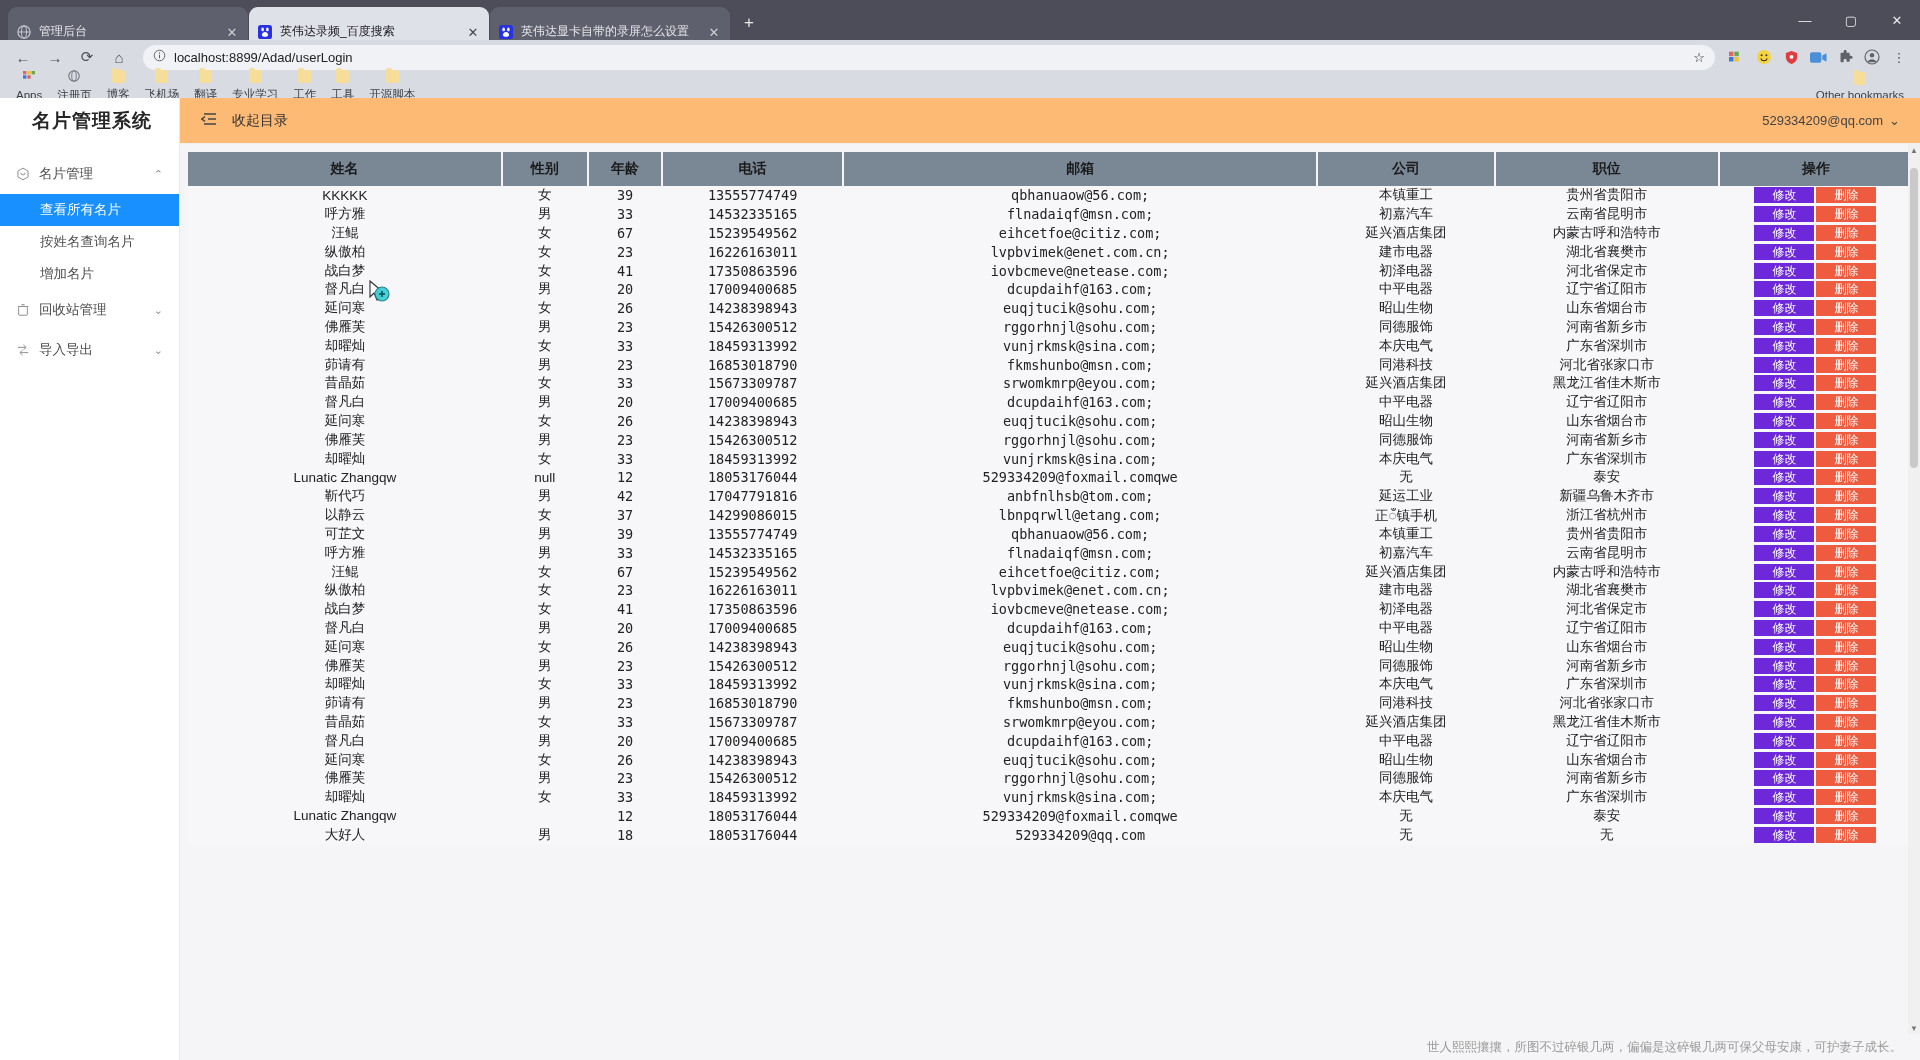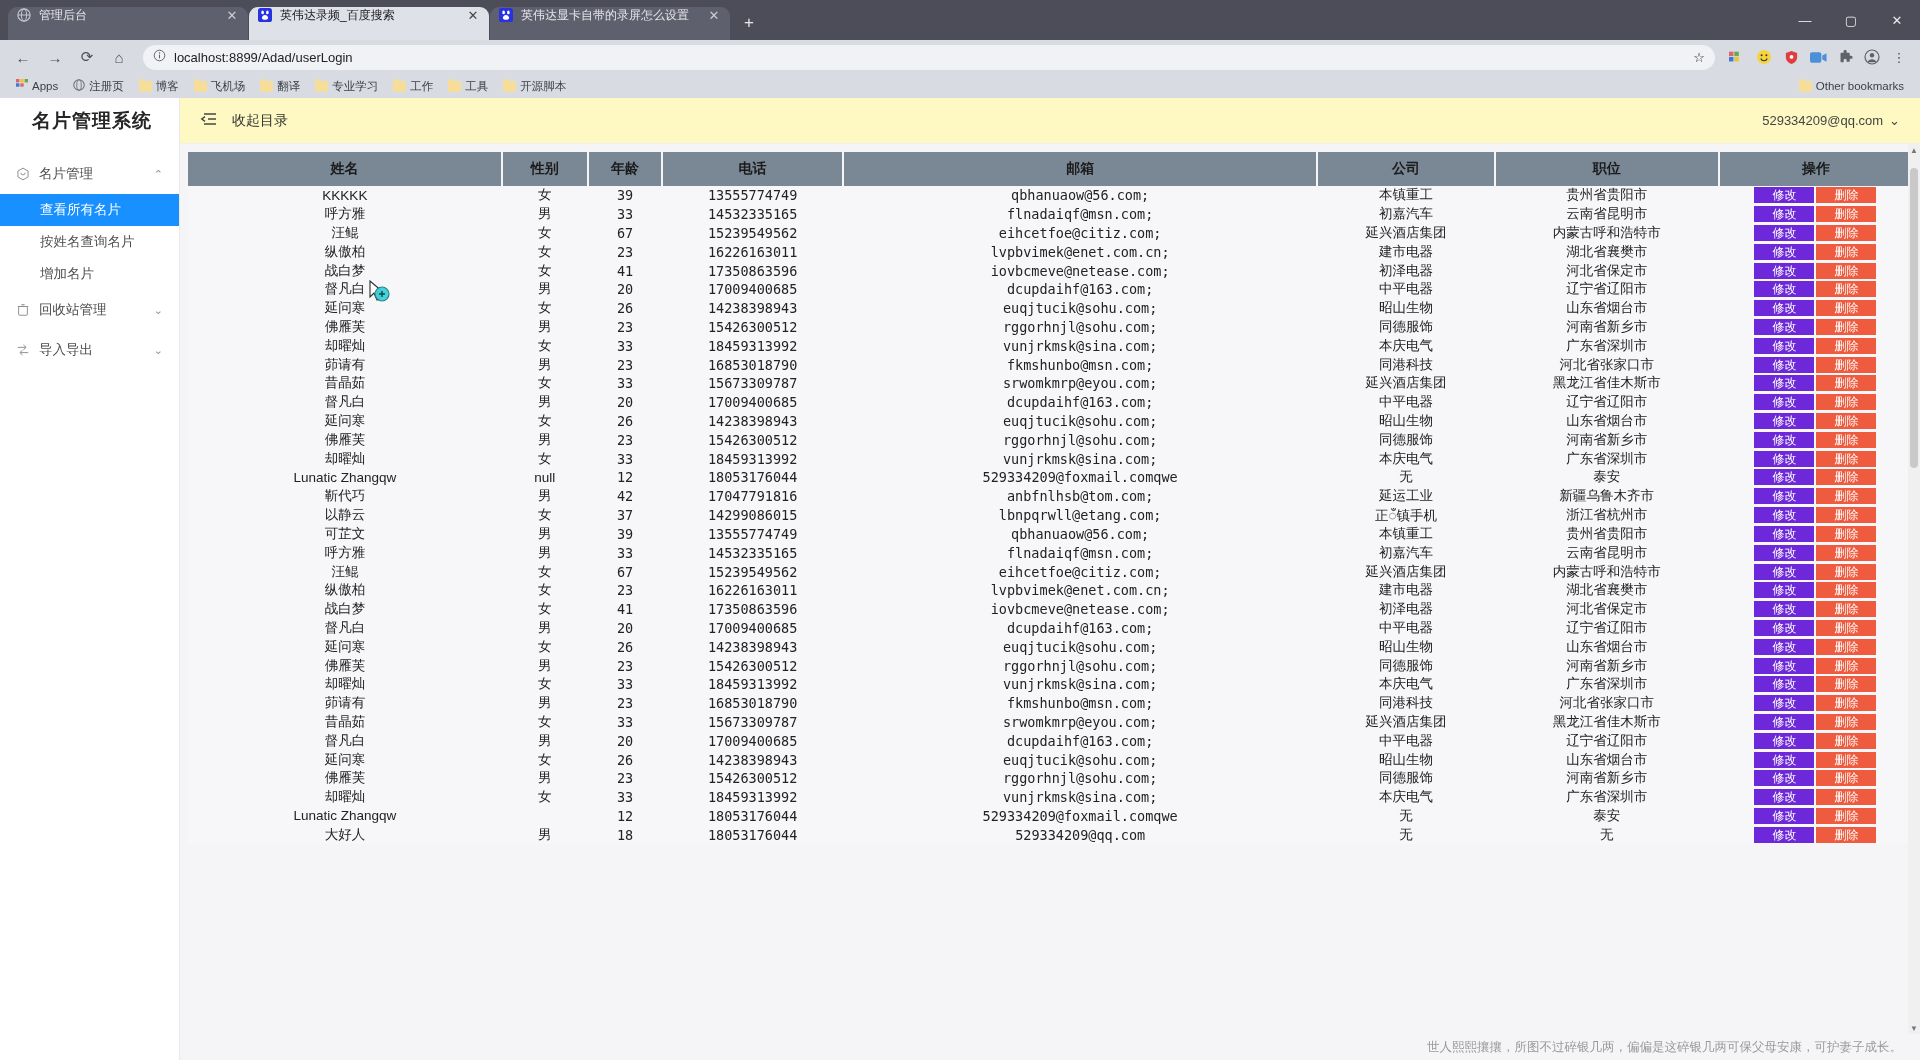--- a/index.html
+++ b/index.html
@@ -11,21 +11,21 @@
     color:#333;
   }
 
   
   .browser { width:1920px; height:1060px; display:flex; flex-direction:column; background:#d8dbe2;}
   .tabstrip {
     height:40px; background:#4d4d59; display:flex; align-items:flex-end;
     padding-left:8px; position:relative;
   }
   .tab {
-    height:33px; width:240px; border-radius:9px 9px 0 0; display:flex; align-items:flex-start;
+    height:33px; width:240px; border-radius:9px 9px 0 0; display:flex; align-items:flex-end;
     padding:0 8px; gap:7px; font-size:12px; position:relative; margin-right:1px;
   }
   .tab.inactive { background:#5e606d; color:#e6e6ea; }
   .tab.active { background:#dfe1e8; color:#202124; }
   .tab .favicon { width:16px; height:16px; flex:0 0 16px; display:flex; align-items:center; justify-content:center;}
   .tab .tab-title { flex:1; white-space:nowrap; overflow:hidden; text-overflow:ellipsis; }
   .tab .tab-close { width:16px; height:16px; flex:0 0 16px; display:flex; align-items:center; justify-content:center;
                     font-size:13px; opacity:.8;}
   .newtab { width:28px; height:28px; margin-left:4px; margin-bottom:3px; border-radius:50%;
             display:flex; align-items:center; justify-content:center; color:#e7e7ea; font-size:17px;}
@@ -38,42 +38,42 @@
             color:#4b4f58; font-size:15px;}
   .omnibox {
     flex:1; height:25px; background:#f1f2f6; border-radius:13px; display:flex; align-items:center;
     padding:0 10px; gap:8px; margin:0 6px; font-size:13px; color:#222;
   }
   .omnibox .urltext { flex:1; white-space:nowrap; overflow:hidden; }
   .tb-right { display:flex; align-items:center; gap:3px; }
   .tb-icon { width:24px; height:24px; display:flex; align-items:center; justify-content:center; font-size:13px; color:#4d5159;}
 
   .bookmarks { height:24px; background:#d8dbe2; display:flex; align-items:center; padding:0 10px; gap:3px; font-size:11.5px; color:#3c3f45;}
-  .bm { display:flex; align-items:center; gap:4px; padding:2px 6px; border-radius:4px; white-space:nowrap;}
+  .bm { display:flex; align-items:center; gap:4px; padding:2px 6px; border-radius:4px; white-space:nowrap;flex-direction:column;}
   .bm .folder { width:13px; height:11px; background:#f6de9a; border-radius:2px 2px 2px 2px; position:relative; flex:0 0 13px;}
   .bm .folder:before{content:"";position:absolute;left:0;top:-2px;width:6px;height:3px;background:#f6de9a;border-radius:2px 2px 0 0;}
   .bm-right { margin-left:auto; display:flex; align-items:center; }
 
   
   .app { flex:1; display:flex; background:#fff; overflow:hidden; position:relative; }
   .sidebar { width:180px; background:#fff; border-right:1px solid #e9e9e9; display:flex; flex-direction:column; flex:0 0 180px;}
   .logo { height:46px; display:flex; align-items:center; padding-left:32px; font-size:19px; font-weight:bold; color:#262626; letter-spacing:1px;}
   .menu { padding-top:10px; }
   .menu-group-title {
     height:40px; display:flex; align-items:center; gap:9px; padding:0 16px; color:#4d4d4d; font-size:13.5px;
   }
   .menu-group-title .chev { margin-left:auto; color:#909399; font-size:11px; }
   .menu-item { height:32px; display:flex; align-items:center; padding-left:40px; font-size:13.5px; color:#4d4d4d;}
   .menu-item.active { background:#1890ff; color:#fff; }
   .mi-icon { width:14px; height:14px; display:inline-flex; align-items:center; justify-content:center; color:#8c8c8c; flex:0 0 14px;}
 
   .main { flex:1; display:flex; flex-direction:column; min-width:0; background:#fff;}
   .main-header {
     height:46px; display:flex; align-items:center; padding:0 20px; gap:14px;
-    border-bottom:1px solid #f0f0f0; background:#fef9c3;
+    border-bottom:1px solid #f0f0f0; background:#fdba74;
   }
   .collapse-label { font-size:14px; color:#333; }
   .user-email { margin-left:auto; font-size:13px; color:#444; display:flex; align-items:center; gap:6px;}
 
   .content { flex:1; overflow:hidden; background:#f5f5f7; padding:8px 8px 0 8px; position:relative;}
   table.grid { width:100%; border-collapse:collapse; table-layout:fixed; background:#f7f7fa; }
   table.grid th {
     background:#7a8896; color:#1b1b1b; font-weight:bold; font-size:14px; height:22px;
     border-right:2px solid #f5f5f7; text-align:center; padding:8px;
   }

